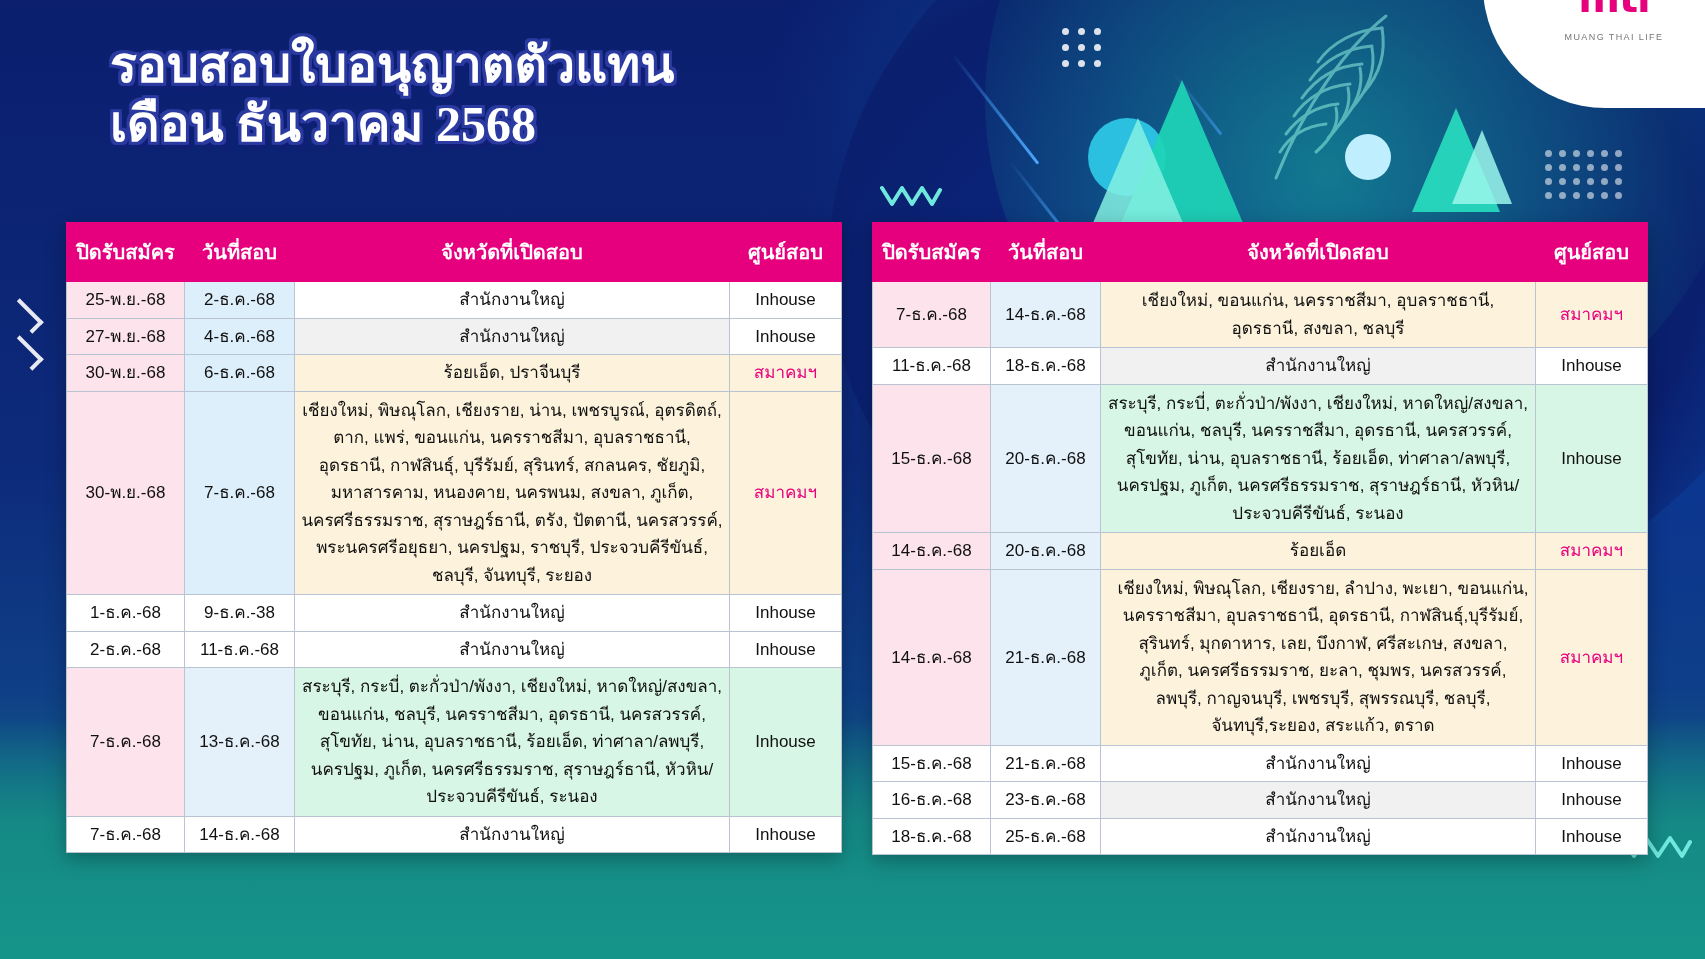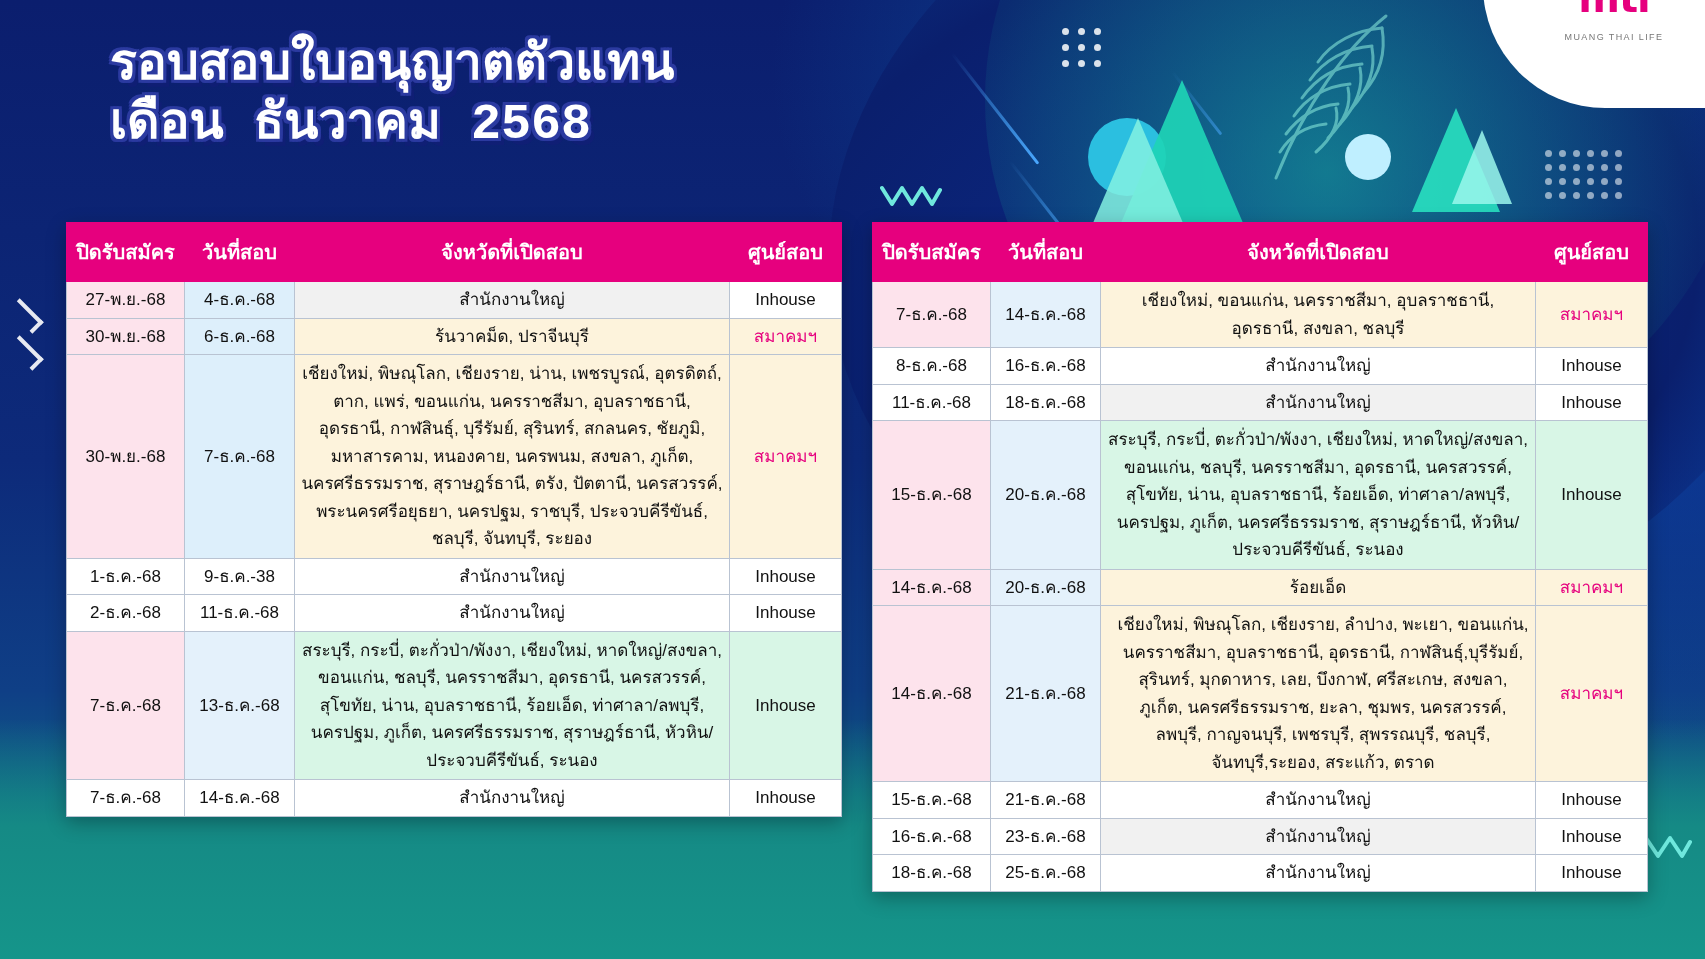--- a/index.html
+++ b/index.html
@@ -79,21 +79,21 @@
   }
   .logo-mtl {
     font-size:40px; font-weight:bold; color:#e6007e; letter-spacing:-1px; line-height:1;
     font-family:"DejaVu Sans", sans-serif;
   }
   .logo-sub { font-size:9px; color:#777; letter-spacing:1.4px; margin-top:14px; }
 
   
   .title {
     position:absolute; left:110px; top:36px; z-index:5;
-    font-family:Liberation Mono, monospace;
+    font-family:Liberation Serif, serif;
     font-size:50px; font-weight:bold; color:#ffffff; line-height:1.18;
     text-shadow:
       -3px -3px 0 #2b3aa0, 3px -3px 0 #2b3aa0, -3px 3px 0 #2b3aa0, 3px 3px 0 #2b3aa0,
       0 -3px 0 #2b3aa0, 0 3px 0 #2b3aa0, -3px 0 0 #2b3aa0, 3px 0 0 #2b3aa0,
       6px 7px 0 rgba(20,30,120,.55);
     white-space:pre-line;
   }
 
   
   .table-card {
@@ -237,29 +237,35 @@
     <thead>
       <tr>
         <th class="c1w">ปิดรับสมัคร</th>
         <th class="c2w">วันที่สอบ</th>
         <th>จังหวัดที่เปิดสอบ</th>
         <th class="c4w">ศูนย์สอบ</th>
       </tr>
     </thead>
     <tbody>
       <tr>
+        <td class="d bg-pink">25-พ.ย.-68</td>
+        <td class="dd bg-blue">2-ธ.ค.-68</td>
+        <td class="bg-white">สำนักงานใหญ่</td>
+        <td class="ctr bg-white">Inhouse</td>
+      </tr>
+      <tr>
         <td class="d bg-pink">27-พ.ย.-68</td>
         <td class="dd bg-blue">4-ธ.ค.-68</td>
         <td class="bg-gray">สำนักงานใหญ่</td>
         <td class="ctr bg-white">Inhouse</td>
       </tr>
       <tr>
         <td class="d bg-pink">30-พ.ย.-68</td>
         <td class="dd bg-blue">6-ธ.ค.-68</td>
-        <td class="bg-cream">ร้นวาคม็ด, ปราจีนบุรี</td>
+        <td class="bg-cream">ร้อยเอ็ด, ปราจีนบุรี</td>
         <td class="ctr bg-cream txt-pink">สมาคมฯ</td>
       </tr>
       <tr>
         <td class="d bg-pink">30-พ.ย.-68</td>
         <td class="dd bg-blue">7-ธ.ค.-68</td>
         <td class="bg-cream" style="text-align:center; line-height:1.62;">เชียงใหม่, พิษณุโลก, เชียงราย, น่าน, เพชรบูรณ์, อุตรดิตถ์, ตาก, แพร่, ขอนแก่น, นครราชสีมา, อุบลราชธานี, อุดรธานี, กาฬสินธุ์, บุรีรัมย์, สุรินทร์, สกลนคร, ชัยภูมิ, มหาสารคาม, หนองคาย, นครพนม, สงขลา, ภูเก็ต, นครศรีธรรมราช, สุราษฎร์ธานี, ตรัง, ปัตตานี, นครสวรรค์, พระนครศรีอยุธยา, นครปฐม, ราชบุรี, ประจวบคีรีขันธ์, ชลบุรี, จันทบุรี, ระยอง</td>
         <td class="ctr bg-cream txt-pink">สมาคมฯ</td>
       </tr>
       <tr>
         <td class="d bg-white">1-ธ.ค.-68</td>
@@ -300,26 +306,20 @@
       </tr>
     </thead>
     <tbody>
       <tr>
         <td class="d bg-pink">7-ธ.ค.-68</td>
         <td class="dd bg-lblue">14-ธ.ค.-68</td>
         <td class="bg-cream" style="line-height:1.62;">เชียงใหม่, ขอนแก่น, นครราชสีมา, อุบลราชธานี, อุดรธานี, สงขลา, ชลบุรี</td>
         <td class="ctr bg-cream txt-pink">สมาคมฯ</td>
       </tr>
       <tr>
-        <td class="d bg-white">8-ธ.ค.-68</td>
-        <td class="dd bg-white">16-ธ.ค.-68</td>
-        <td class="bg-white">สำนักงานใหญ่</td>
-        <td class="ctr bg-white">Inhouse</td>
-      </tr>
-      <tr>
         <td class="d bg-white">11-ธ.ค.-68</td>
         <td class="dd bg-white">18-ธ.ค.-68</td>
         <td class="bg-gray">สำนักงานใหญ่</td>
         <td class="ctr bg-white">Inhouse</td>
       </tr>
       <tr>
         <td class="d bg-pink">15-ธ.ค.-68</td>
         <td class="dd bg-lblue">20-ธ.ค.-68</td>
         <td class="bg-mint" style="line-height:1.62;">สระบุรี, กระบี่, ตะกั่วป่า/พังงา, เชียงใหม่, หาดใหญ่/สงขลา, ขอนแก่น, ชลบุรี, นครราชสีมา, อุดรธานี, นครสวรรค์, สุโขทัย, น่าน, อุบลราชธานี, ร้อยเอ็ด, ท่าศาลา/ลพบุรี, นครปฐม, ภูเก็ต, นครศรีธรรมราช, สุราษฎร์ธานี, หัวหิน/ประจวบคีรีขันธ์, ระนอง</td>
         <td class="ctr bg-mint">Inhouse</td>

